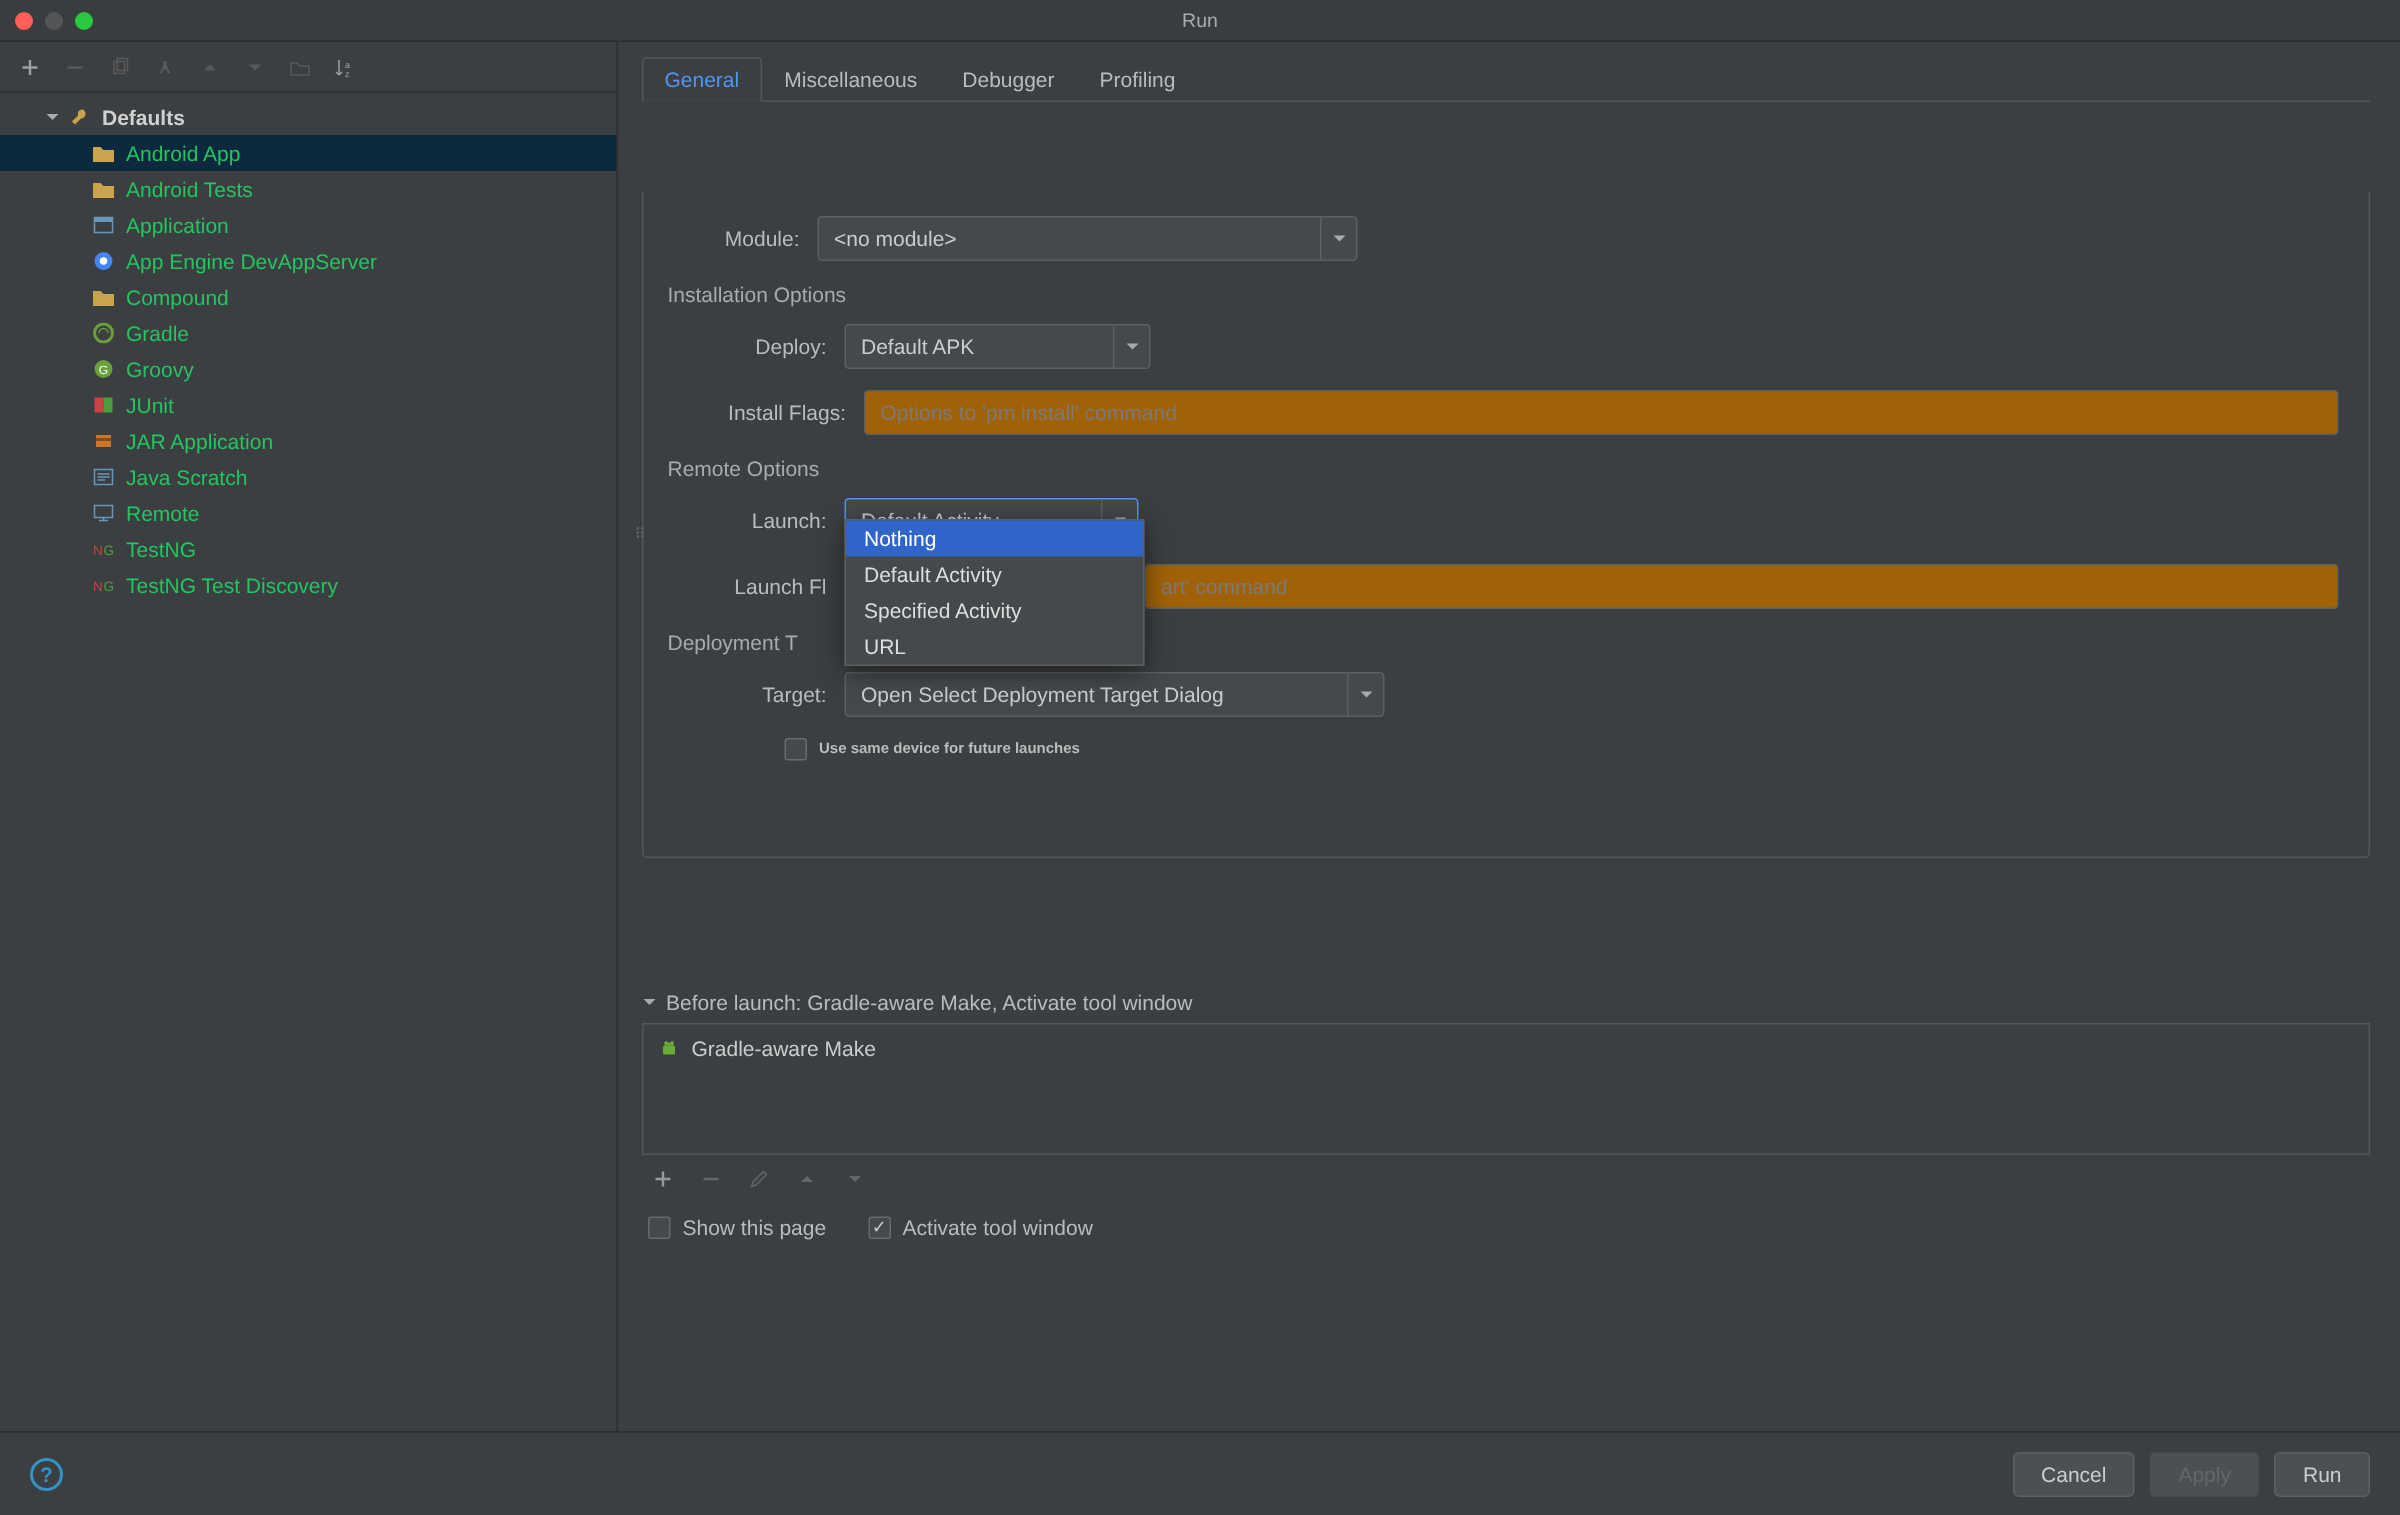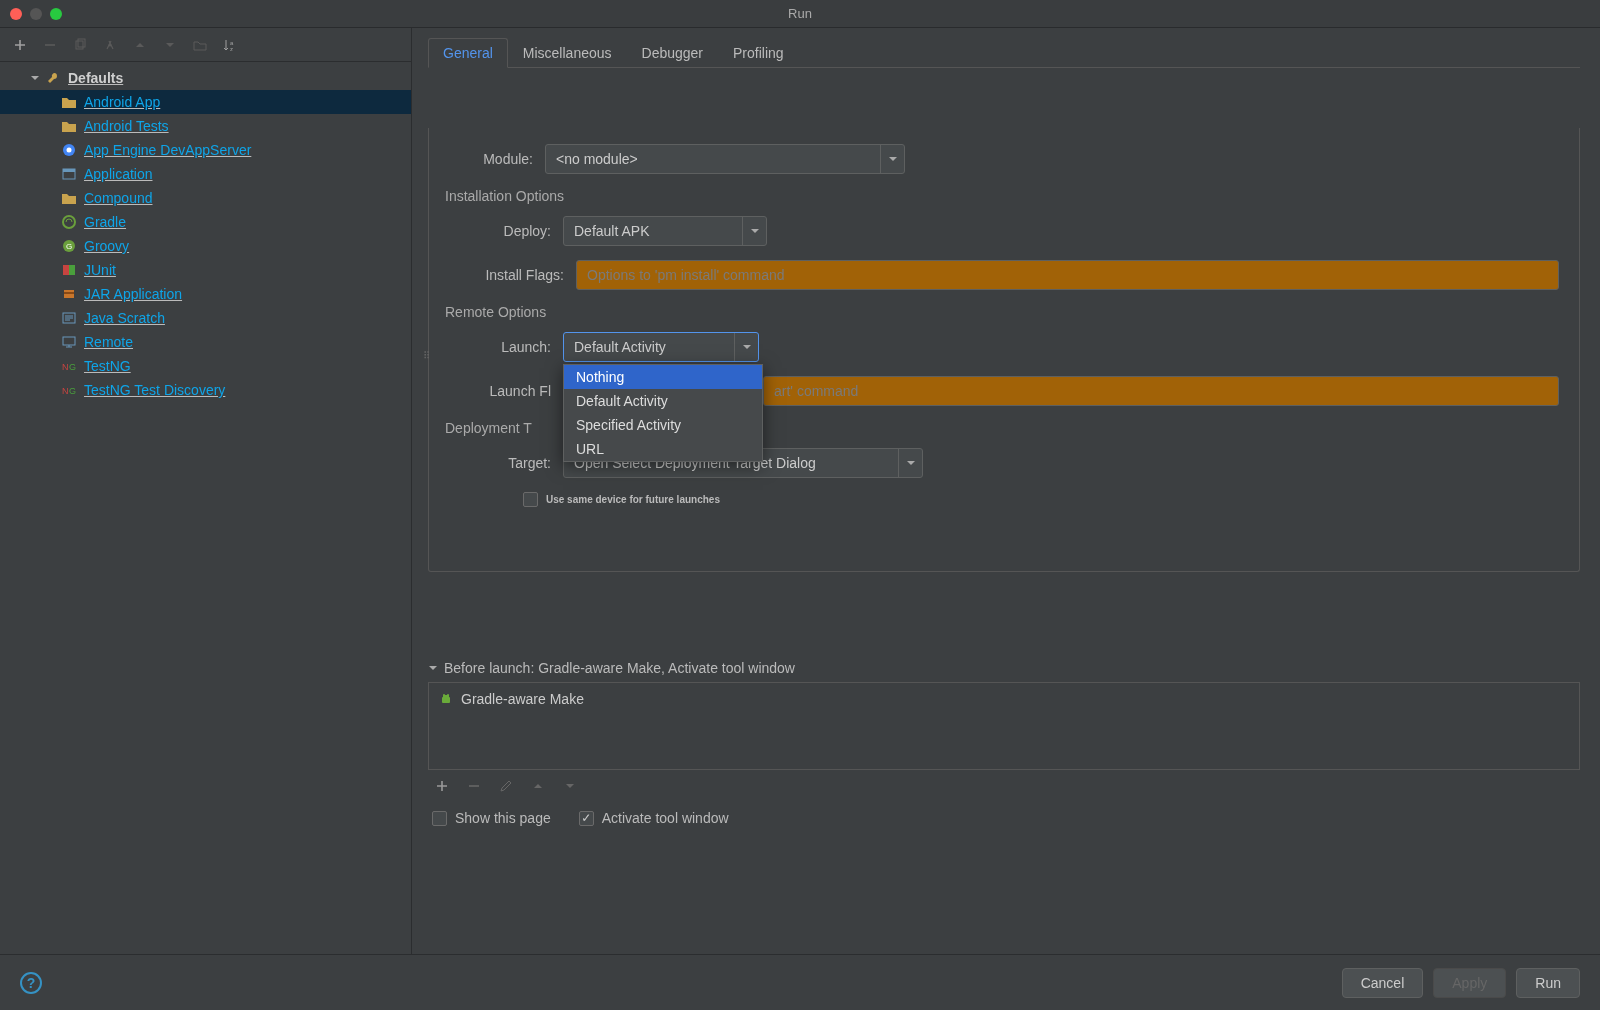--- a/index.html
+++ b/index.html
@@ -36,27 +36,27 @@
   display: flex; flex-direction: column;
   border-right: 1px solid #2b2d2f;
 }
 .sidebar-toolbar {
   height: 34px; display: flex; align-items: center; gap: 10px;
   padding: 0 10px; border-bottom: 1px solid #2b2d2f;
 }
 .tb-btn { width: 20px; height: 20px; display:flex;align-items:center;justify-content:center; color:#a0a0a0; cursor:pointer; }
 .tb-btn.disabled { color:#5a5a5a; }
 .tree { flex:1; overflow:auto; padding-top:4px; }
-.tree-row { display:flex; align-items:center; height:24px; padding-left:10px; cursor:pointer;text-decoration:underline; }
+.tree-row { display:flex; align-items:center; height:24px; padding-left:10px; cursor:pointer; }
 .tree-row.level1 { padding-left:30px; }
 .tree-row.level2 { padding-left:60px; }
 .tree-row.selected { background:#0d293e; }
 .tree-arrow { width:14px; display:inline-flex; align-items:center; color:#aaa; }
 .tree-icon { width:18px; height:16px; display:inline-flex; align-items:center; justify-content:center; margin-right:6px; }
-.tree-label { color:#0ea5e9; font-size:14px; }
+.tree-label { color:#22c55e; font-size:14px; }
 .defaults-label { font-weight:bold; color:#d0d0d0; }
 .content {
   flex:1; display:flex; flex-direction:column; padding: 10px 20px 10px 16px;
 }
 .tabs { display:flex; border-bottom:1px solid #555; margin-bottom:12px; }
 .tab { padding:6px 14px; color:#bbb; cursor:pointer; font-size:14px; border:1px solid transparent; border-bottom:none; margin-bottom:-1px;}
 .tab.active { color:#5394ec; border:1px solid #555; border-bottom:1px solid #3c3f41; border-radius:3px 3px 0 0;}
 .form-panel { border:1px solid #555; border-top:none; padding:16px 20px 24px 20px; flex:0 0 auto; background:#3c3f41; border-radius:0 0 3px 3px; position:relative;}
 .form-row { display:flex; align-items:center; margin-bottom:14px; }
 .form-label { width:96px; text-align:right; padding-right:12px; color:#bbb; font-size:14px;}
@@ -188,35 +188,35 @@
       <div class="tree-row level2">
           <span class="tree-icon">
             <svg width="14" height="12" viewBox="0 0 14 12">
               <path d="M0 2h5l2 2h7v8H0z" fill="#c9a34e"></path>
             </svg>
           </span>
           <span class="tree-label">Android Tests</span>
         </div>
       <div class="tree-row level2">
           <span class="tree-icon">
+            <svg width="14" height="12" viewBox="0 0 14 12">
+              <rect x="1" y="1" width="12" height="10" fill="none" stroke="#6897bb"></rect>
+              <rect x="1" y="1" width="12" height="3" fill="#6897bb"></rect>
+            </svg>
+          </span>
+          <span class="tree-label">Application</span>
+        </div>
+      <div class="tree-row level2">
+          <span class="tree-icon">
             <svg width="14" height="14" viewBox="0 0 14 14">
               <circle cx="7" cy="7" r="6" fill="#4285f4"></circle>
               <circle cx="7" cy="7" r="2.5" fill="#fff"></circle>
             </svg>
           </span>
           <span class="tree-label">App Engine DevAppServer</span>
-        </div>
-      <div class="tree-row level2">
-          <span class="tree-icon">
-            <svg width="14" height="12" viewBox="0 0 14 12">
-              <rect x="1" y="1" width="12" height="10" fill="none" stroke="#6897bb"></rect>
-              <rect x="1" y="1" width="12" height="3" fill="#6897bb"></rect>
-            </svg>
-          </span>
-          <span class="tree-label">Application</span>
         </div>
       <div class="tree-row level2">
           <span class="tree-icon">
             <svg width="14" height="12" viewBox="0 0 14 12">
               <path d="M0 2h5l2 2h7v8H0z" fill="#c9a34e"></path>
             </svg>
           </span>
           <span class="tree-label">Compound</span>
         </div>
       <div class="tree-row level2">
@@ -341,21 +341,21 @@
           <div class="form-label">Launch:</div>
           <div class="select highlighted" style="width:196px;">
             <span>Default Activity</span>
             <span class="caret">
                 <svg width="10" height="10" viewBox="0 0 10 10">
                   <path d="M1 3l4 4 4-4" fill="#aaa"></path>
                 </svg>
               </span>
           </div>
         </div>
-        <div class="dropdown-popup" style="left:96px; top:32px; width:200px;">
+        <div class="dropdown-popup" style="left:96px; top:14px; width:200px;">
           <div class="dropdown-item highlight">Nothing</div>
           <div class="dropdown-item">Default Activity</div>
           <div class="dropdown-item">Specified Activity</div>
           <div class="dropdown-item">URL</div>
         </div>
         <div class="form-row">
           <div class="form-label" style="width:96px;">Launch Fl</div>
           <div style="width:200px;"></div>
           <input class="text-input" style="flex: 1 1 0%;" placeholder="art' command">
         </div>

